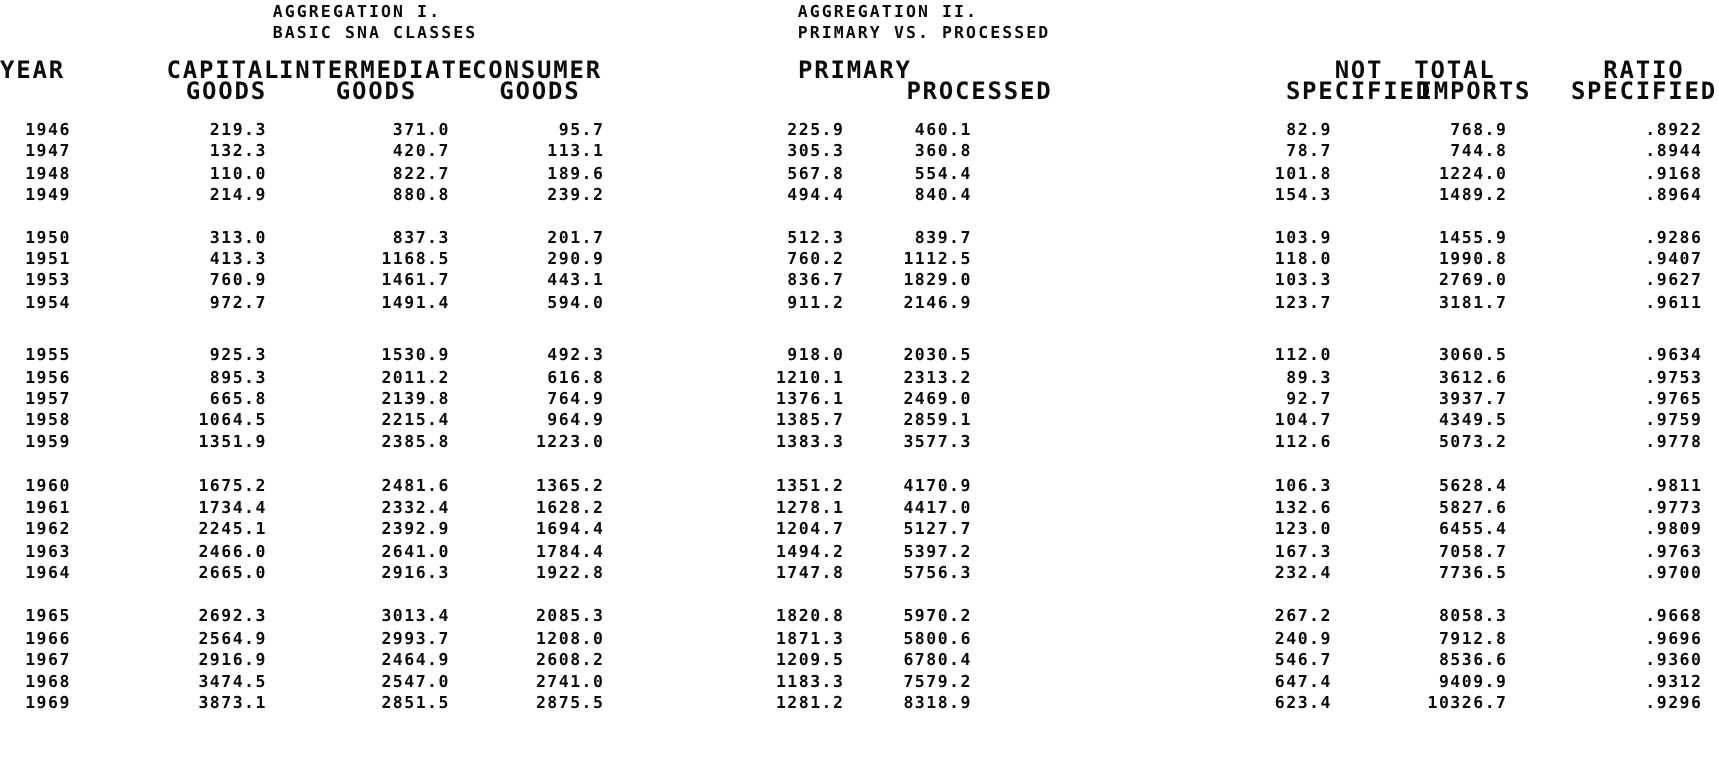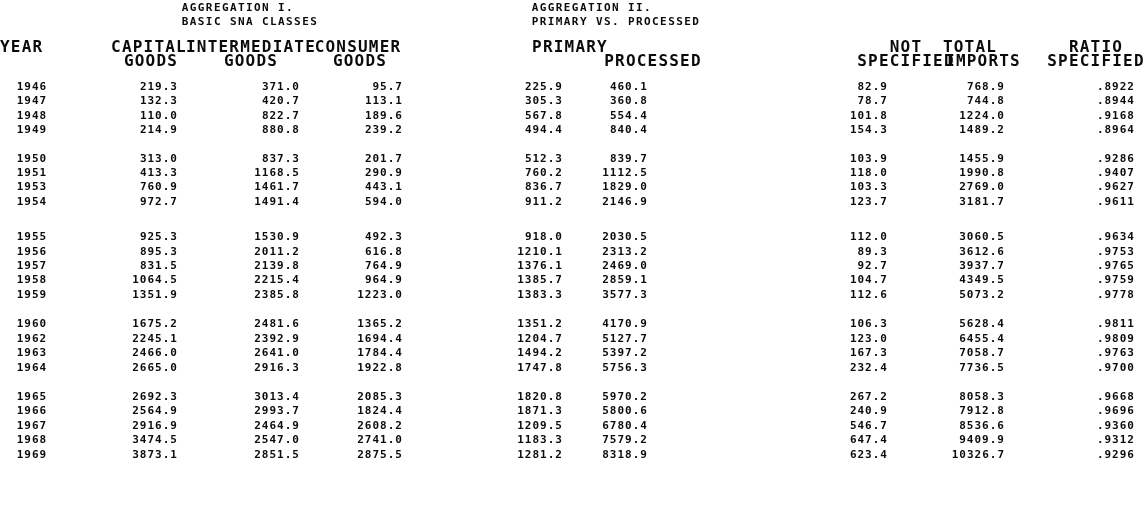--- a/index.html
+++ b/index.html
@@ -184,21 +184,21 @@
         <td class="num">2011.2</td>
         <td class="num">616.8</td>
         <td class="num">1210.1</td>
         <td class="num">2313.2</td>
         <td class="num">89.3</td>
         <td class="num">3612.6</td>
         <td class="num">.9753</td>
       </tr>
       <tr>
         <td class="year">1957</td>
-        <td class="num">831.5</td>
+        <td class="num">665.8</td>
         <td class="num">2139.8</td>
         <td class="num">764.9</td>
         <td class="num">1376.1</td>
         <td class="num">2469.0</td>
         <td class="num">92.7</td>
         <td class="num">3937.7</td>
         <td class="num">.9765</td>
       </tr>
       <tr>
         <td class="year">1958</td>
@@ -230,20 +230,31 @@
         <td class="num">1675.2</td>
         <td class="num">2481.6</td>
         <td class="num">1365.2</td>
         <td class="num">1351.2</td>
         <td class="num">4170.9</td>
         <td class="num">106.3</td>
         <td class="num">5628.4</td>
         <td class="num">.9811</td>
       </tr>
       <tr>
+        <td class="year">1961</td>
+        <td class="num">1734.4</td>
+        <td class="num">2332.4</td>
+        <td class="num">1628.2</td>
+        <td class="num">1278.1</td>
+        <td class="num">4417.0</td>
+        <td class="num">132.6</td>
+        <td class="num">5827.6</td>
+        <td class="num">.9773</td>
+      </tr>
+      <tr>
         <td class="year">1962</td>
         <td class="num">2245.1</td>
         <td class="num">2392.9</td>
         <td class="num">1694.4</td>
         <td class="num">1204.7</td>
         <td class="num">5127.7</td>
         <td class="num">123.0</td>
         <td class="num">6455.4</td>
         <td class="num">.9809</td>
       </tr>
@@ -280,21 +291,21 @@
         <td class="num">1820.8</td>
         <td class="num">5970.2</td>
         <td class="num">267.2</td>
         <td class="num">8058.3</td>
         <td class="num">.9668</td>
       </tr>
       <tr>
         <td class="year">1966</td>
         <td class="num">2564.9</td>
         <td class="num">2993.7</td>
-        <td class="num">1824.4</td>
+        <td class="num">1208.0</td>
         <td class="num">1871.3</td>
         <td class="num">5800.6</td>
         <td class="num">240.9</td>
         <td class="num">7912.8</td>
         <td class="num">.9696</td>
       </tr>
       <tr>
         <td class="year">1967</td>
         <td class="num">2916.9</td>
         <td class="num">2464.9</td>

